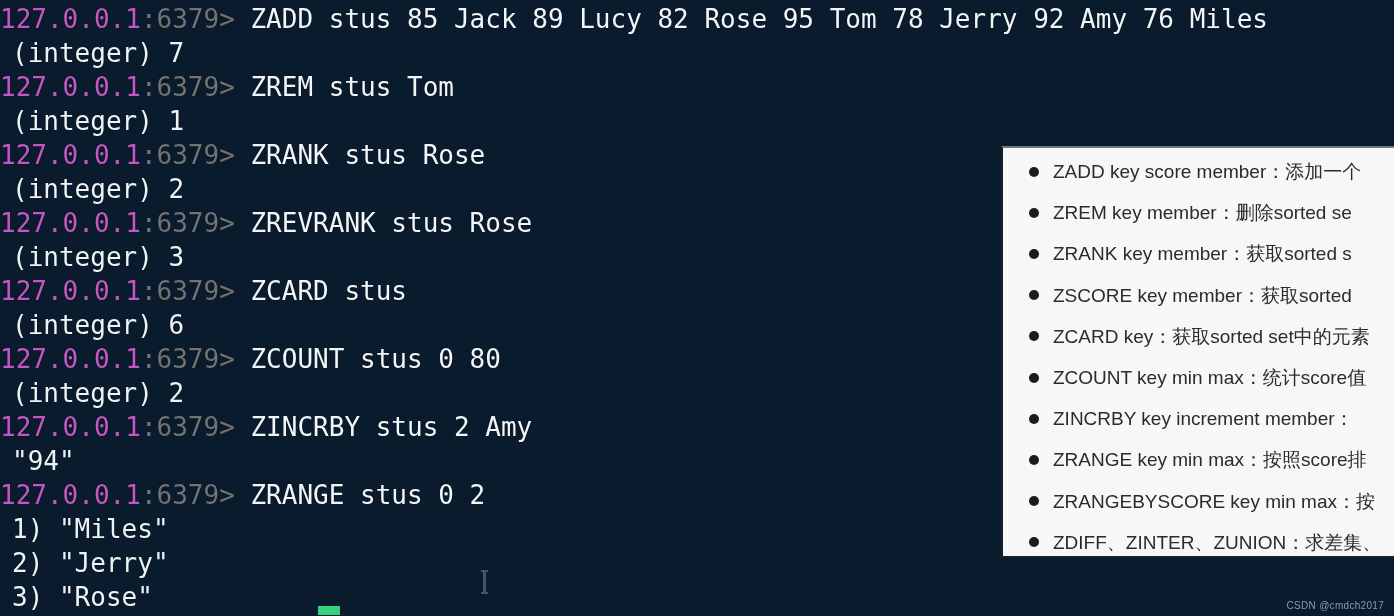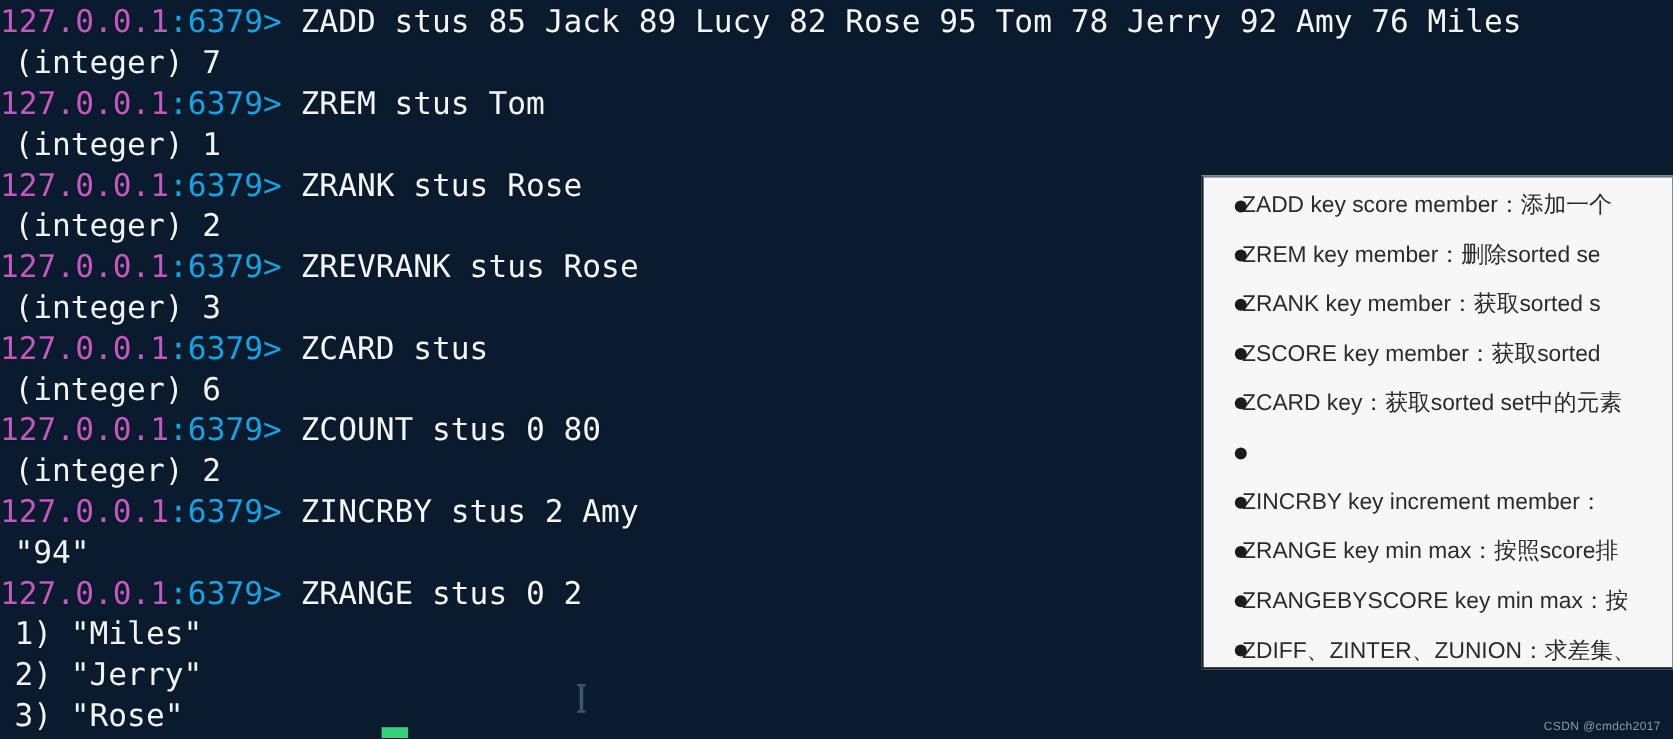--- a/index.html
+++ b/index.html
@@ -30,21 +30,21 @@
     height: 34px;
     line-height: 34px;
     font-size: 26px;
     letter-spacing: 0px;
     white-space: pre;
     color: #e8eef2;
     text-shadow: 0 0 1px rgba(0,0,0,0.5);
   }
   .term-line:first-child { margin-top: 2px; }
   .prompt-host { color: #c457c4; }
-  .prompt-port { color: #0ea5e9; }
+  .prompt-port { color: #737373; }
   .cmd        { color: #f2f6f8; }
   .reply      { color: #eef3f6; padding-left: 12px; }
 
   
   #block-cursor {
     position: absolute;
     left: 318px;
     top: 606px;
     width: 22px;
     height: 9px;
@@ -91,21 +91,21 @@
     border-top: 2px solid #6d7781;
     border-bottom: 2px solid #16202c;
     box-sizing: border-box;
     overflow: hidden;
     font-family: "Liberation Sans", "DejaVu Sans", sans-serif;
   }
   .cs-item {
     position: relative;
     height: 41.2px;
     line-height: 41.2px;
-    padding-left: 32px;
+    padding-left: 50px;
     font-size: 19px;
     color: #2b2b2b;
     white-space: nowrap;
     overflow: hidden;
   }
   .cs-item:first-child { margin-top: 3px; }
   .cs-bullet {
     position: absolute;
     left: 26px;
     top: 50%;
@@ -179,21 +179,21 @@
     <div class="stem"></div>
     <div class="cap-b"></div>
   </div>
 
   <div id="cheatsheet">
     <div class="cs-item"><span class="cs-bullet"></span><span>ZADD key score member：添加一个</span></div>
     <div class="cs-item"><span class="cs-bullet"></span><span>ZREM key member：删除sorted se</span></div>
     <div class="cs-item"><span class="cs-bullet"></span><span>ZRANK key member：获取sorted s</span></div>
     <div class="cs-item"><span class="cs-bullet"></span><span>ZSCORE key member：获取sorted </span></div>
     <div class="cs-item"><span class="cs-bullet"></span><span>ZCARD key：获取sorted set中的元素</span></div>
-    <div class="cs-item"><span class="cs-bullet"></span></div>
+    <div class="cs-item"><span class="cs-bullet"></span><span>ZCOUNT key min max：统计score值</span></div>
     <div class="cs-item"><span class="cs-bullet"></span><span>ZINCRBY key increment member：</span></div>
     <div class="cs-item"><span class="cs-bullet"></span><span>ZRANGE key min max：按照score排</span></div>
     <div class="cs-item"><span class="cs-bullet"></span><span>ZRANGEBYSCORE key min max：按</span></div>
     <div class="cs-item"><span class="cs-bullet"></span><span>ZDIFF、ZINTER、ZUNION：求差集、</span></div>
   </div>
 
   <div id="watermark">CSDN @cmdch2017</div>
 
 </div>
 

